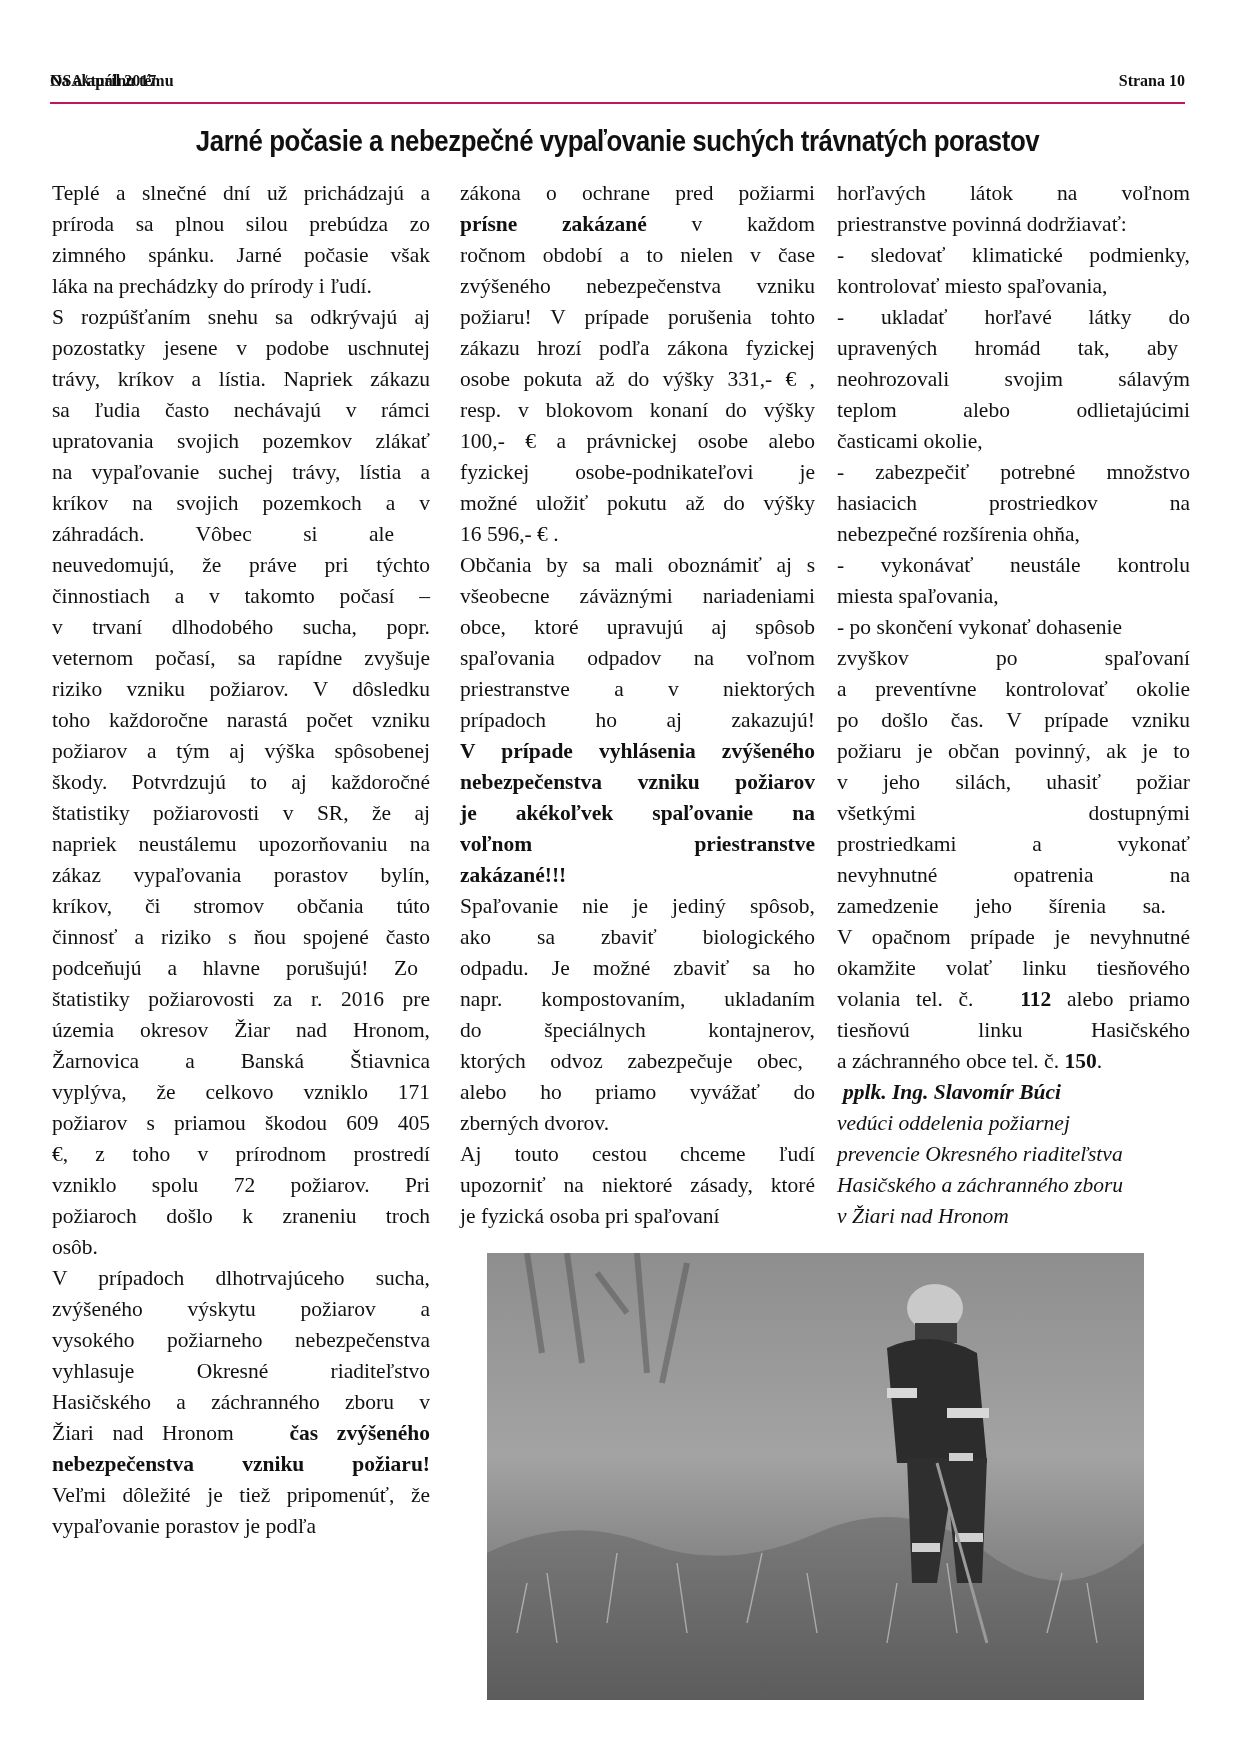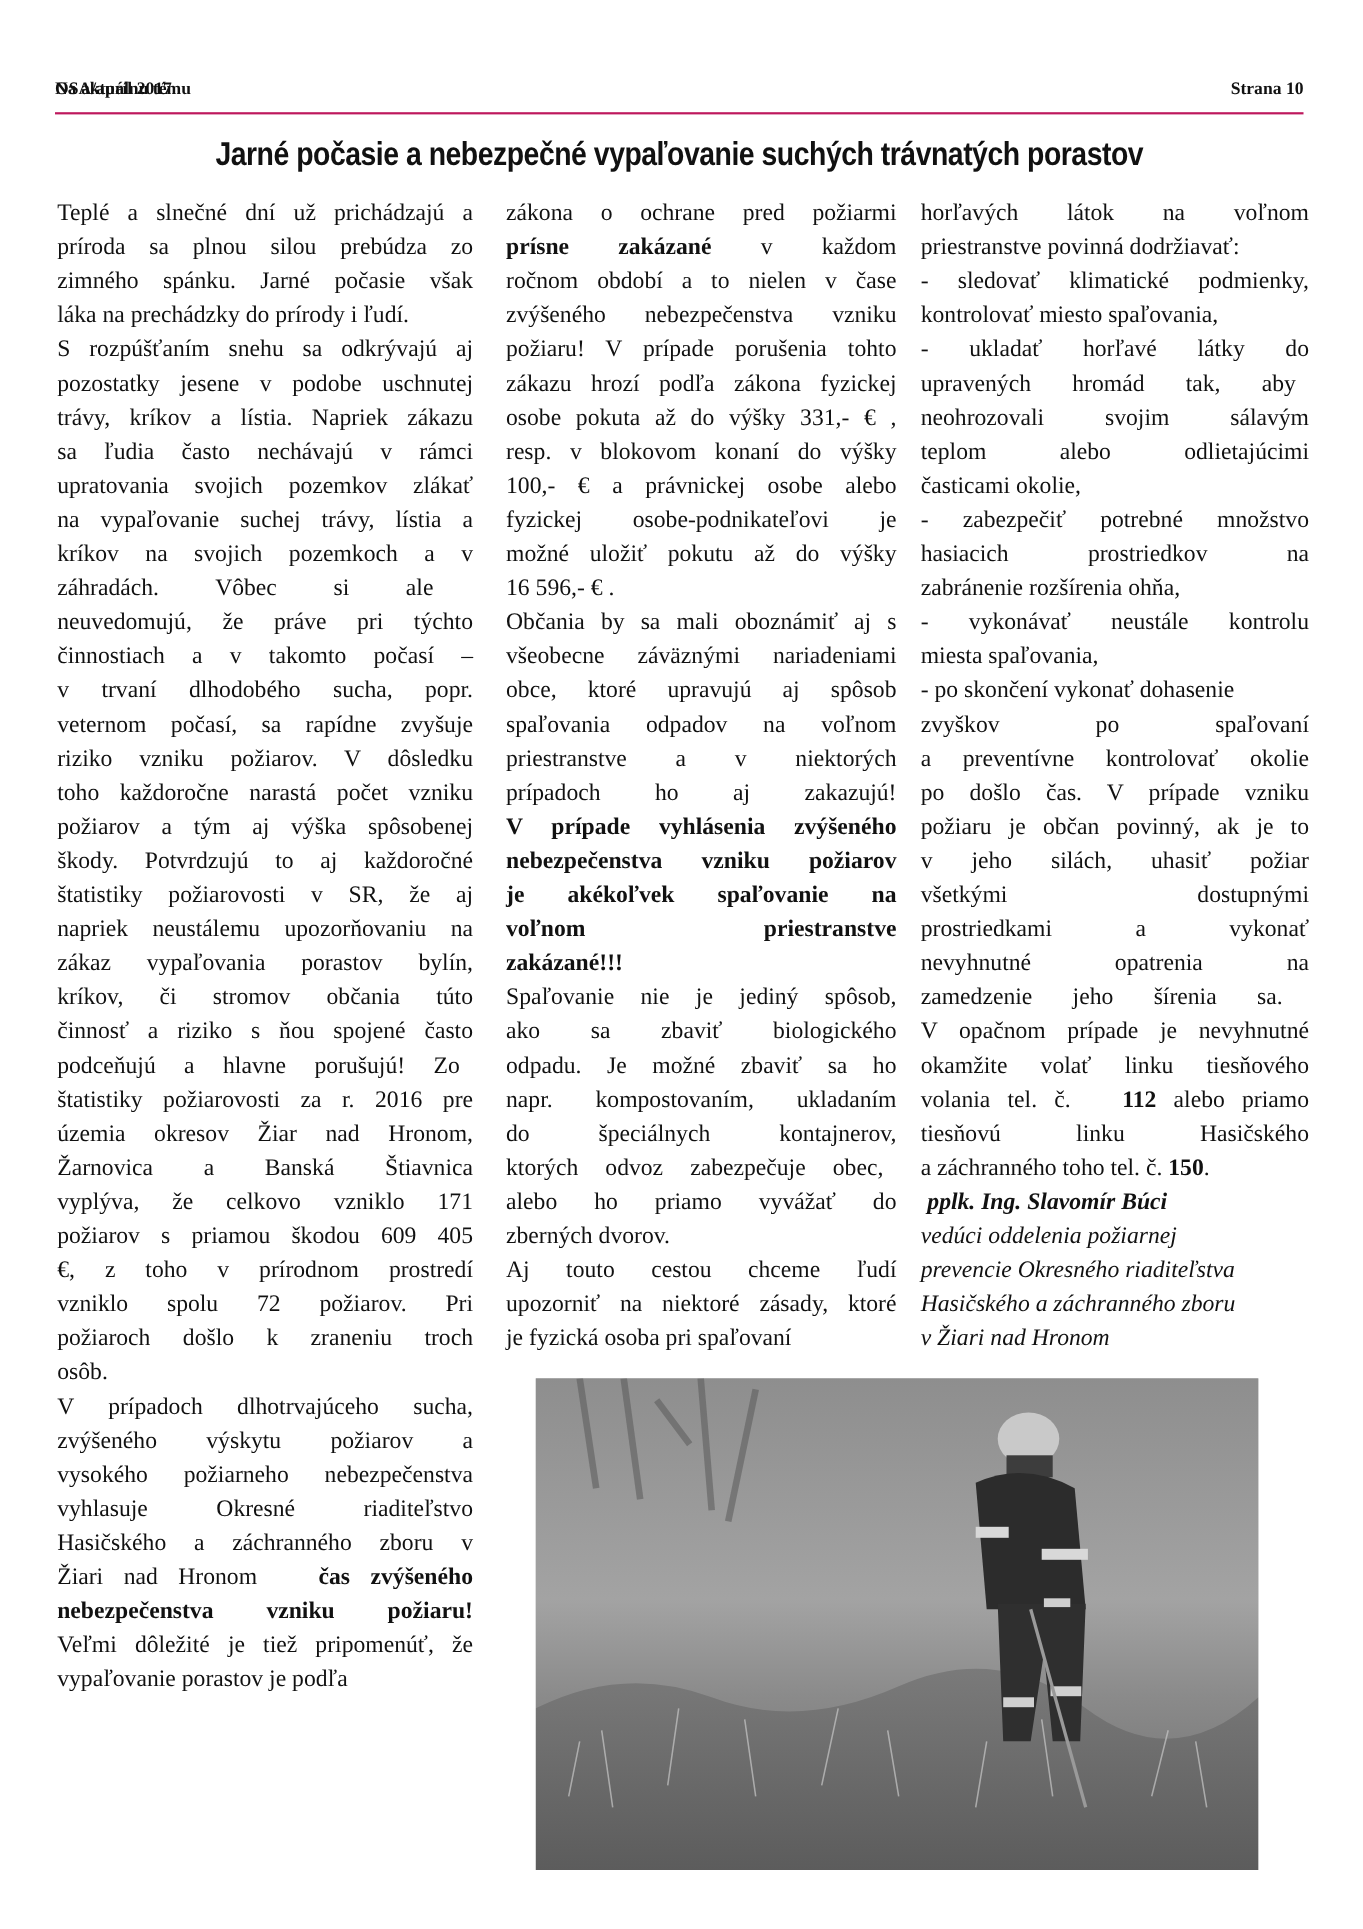--- a/index.html
+++ b/index.html
@@ -138,38 +138,38 @@
   <span class="line last">priestranstve  povinná dodržiavať:</span>
   <span class="line">- sledovať klimatické podmienky,</span>
   <span class="line last">kontrolovať miesto spaľovania,</span>
   <span class="line">- ukladať horľavé látky do</span>
   <span class="line" style="padding-right:12px">upravených hromád tak, aby</span>
   <span class="line">neohrozovali svojim sálavým</span>
   <span class="line">teplom alebo odlietajúcimi</span>
   <span class="line last">časticami okolie,</span>
   <span class="line">- zabezpečiť potrebné množstvo</span>
   <span class="line">hasiacich prostriedkov na</span>
-  <span class="line last">zabránenie rozšírenia ohňa,</span>
+  <span class="line last">nebezpečné rozšírenia ohňa,</span>
   <span class="line">- vykonávať neustále kontrolu</span>
   <span class="line last">miesta spaľovania,</span>
   <span class="line last">- po skončení vykonať dohasenie</span>
   <span class="line">zvyškov po spaľovaní</span>
   <span class="line">a preventívne kontrolovať okolie</span>
   <span class="line">po došlo čas.  V prípade vzniku</span>
   <span class="line">požiaru je občan povinný, ak je to</span>
   <span class="line">v jeho silách, uhasiť požiar</span>
   <span class="line">všetkými dostupnými</span>
   <span class="line">prostriedkami a vykonať</span>
   <span class="line">nevyhnutné opatrenia na</span>
   <span class="line" style="padding-right:24px">zamedzenie jeho šírenia sa.</span>
   <span class="line">V opačnom prípade je nevyhnutné</span>
   <span class="line">okamžite volať linku tiesňového</span>
   <span class="line"><span>volania tel. č.</span>&nbsp;&nbsp; <b>112</b> <span>alebo priamo</span></span>
   <span class="line">tiesňovú linku Hasičského</span>
-  <span class="line last"><span>a záchranného toho tel. č.</span> <b>150</b><span>.</span></span>
+  <span class="line last"><span>a záchranného obce tel. č.</span> <b>150</b><span>.</span></span>
   <b class="line last sig" style="padding-left:6px">pplk. Ing. Slavomír Búci</b>
   <span class="line last sig">vedúci oddelenia požiarnej</span>
   <span class="line last sig">prevencie  Okresného riaditeľstva</span>
   <span class="line last sig">Hasičského a záchranného zboru</span>
   <span class="line last sig">v Žiari nad   Hronom</span>
 </div>
 
 <div class="photo" title="Black-and-white photo of a firefighter in a helmet and reflective-striped uniform extinguishing smoldering dry grass in a smoky field with trees in the background">
   <svg viewBox="0 0 657 447" preserveAspectRatio="none">
     <defs>

